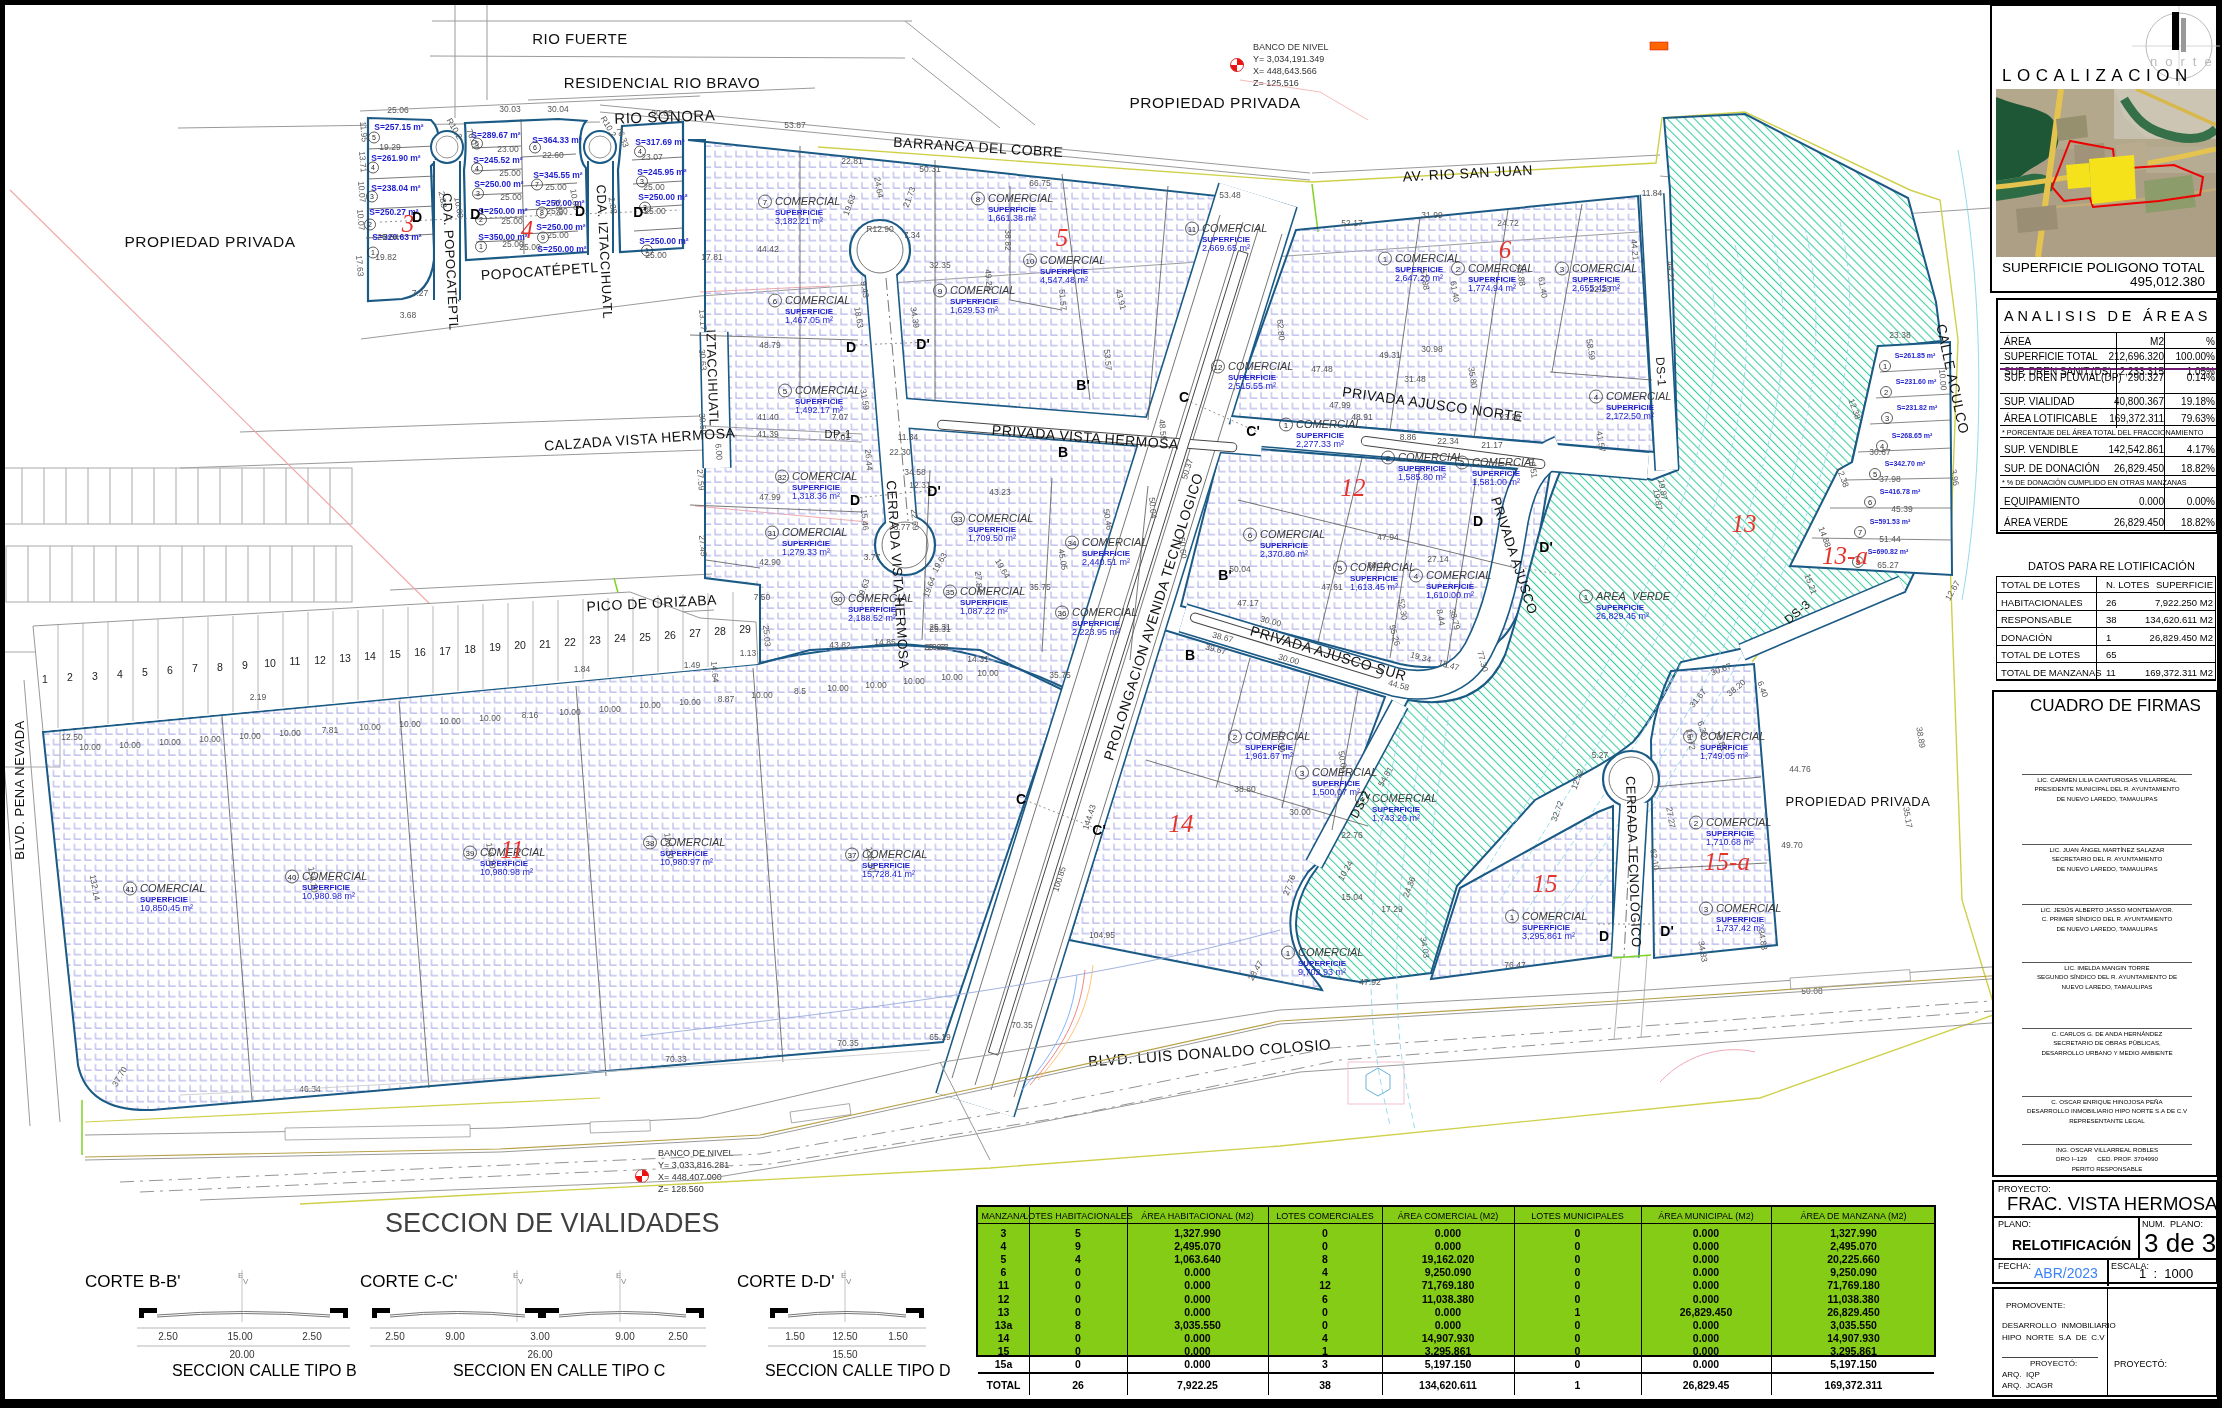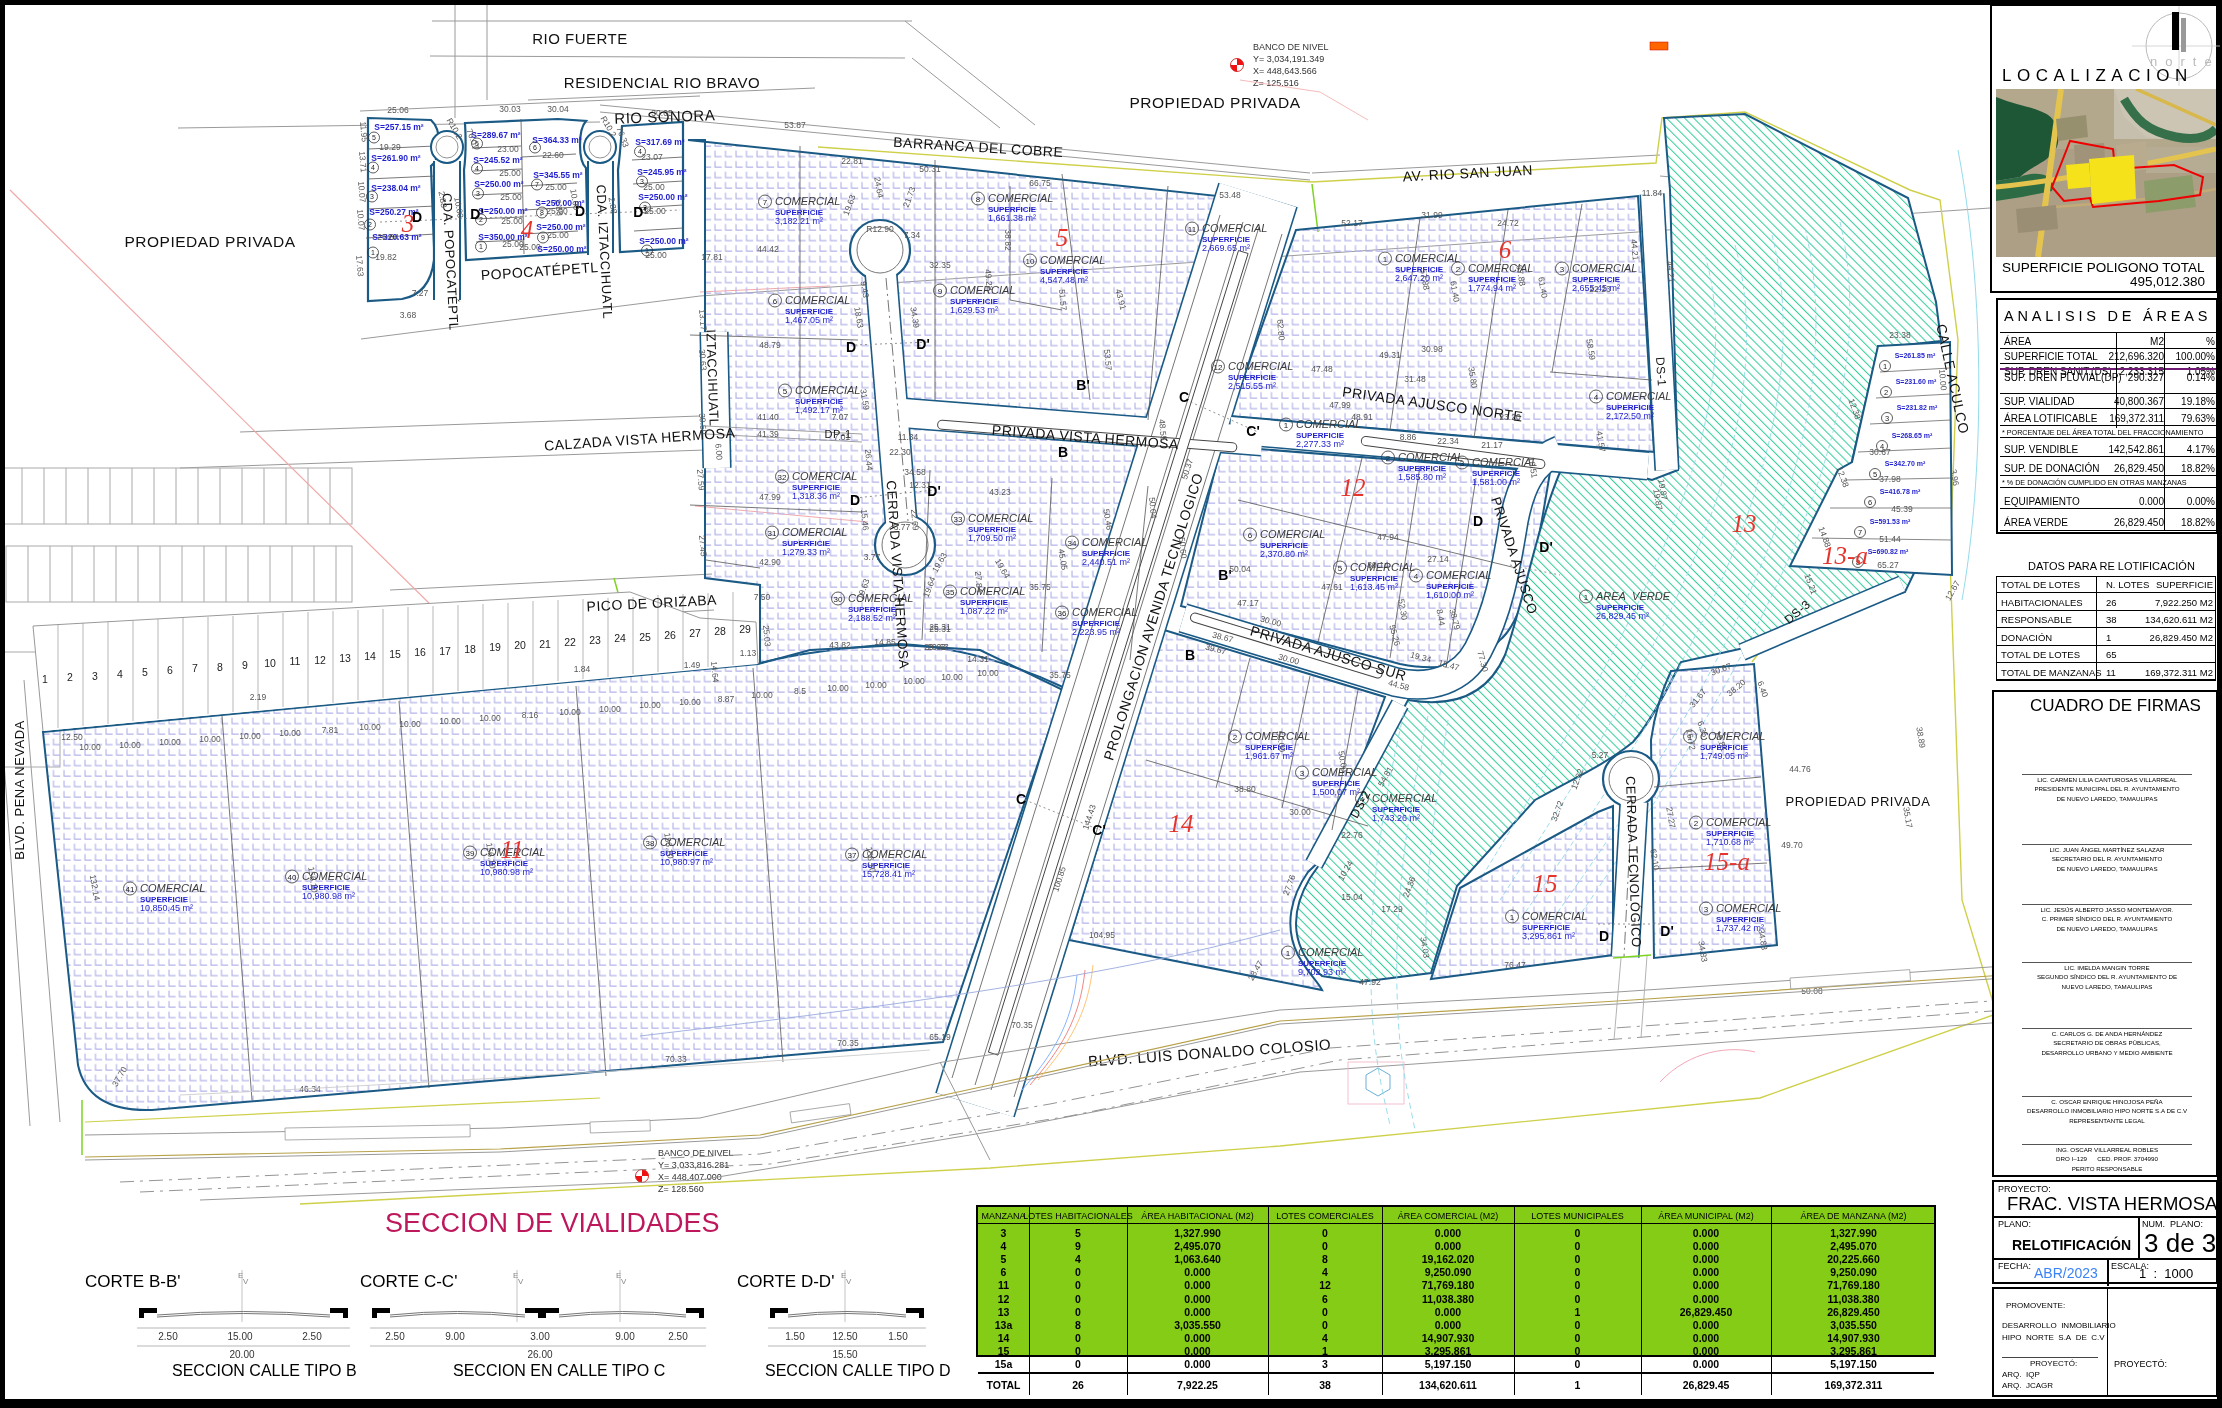--- a/index.html
+++ b/index.html
@@ -1366,21 +1366,21 @@
 <div class="t" style="left:-44.5px;top:172px;width:140px;text-align:center">TOTAL</div>
 <div class="t" style="left:30.0px;top:172px;width:140px;text-align:center">26</div>
 <div class="t" style="left:149.5px;top:172px;width:140px;text-align:center">7,922.25</div>
 <div class="t" style="left:277.0px;top:172px;width:140px;text-align:center">38</div>
 <div class="t" style="left:400.0px;top:172px;width:140px;text-align:center">134,620.611</div>
 <div class="t" style="left:529.5px;top:172px;width:140px;text-align:center">1</div>
 <div class="t" style="left:658.0px;top:172px;width:140px;text-align:center">26,829.45</div>
 <div class="t" style="left:805.5px;top:172px;width:140px;text-align:center">169,372.311</div>
 </div>
 
-<div class="t" style="left:385px;top:1208px;font-size:27px;color:#be185d">SECCION DE VIALIDADES</div>
+<div class="t" style="left:385px;top:1208px;font-size:27px;color:#404040">SECCION DE VIALIDADES</div>
 <div class="t" style="left:85px;top:1272px;font-size:17px">CORTE B-B'</div>
 <div class="t" style="left:360px;top:1272px;font-size:17px">CORTE C-C'</div>
 <div class="t" style="left:737px;top:1272px;font-size:17px">CORTE D-D'</div>
 <div class="t" style="left:172px;top:1362px;font-size:16px">SECCION CALLE TIPO B</div>
 <div class="t" style="left:453px;top:1362px;font-size:16px">SECCION EN CALLE TIPO C</div>
 <div class="t" style="left:765px;top:1362px;font-size:16px">SECCION CALLE TIPO D</div>
 <svg class="abs" style="left:60px;top:1260px" width="900" height="120" viewBox="0 0 900 120">
 <path d="M182,10 L182,62" stroke="#aaa" stroke-width="0.7"></path>
       <text x="178" y="18" font-size="8" fill="#888">E</text>
       <text x="183" y="24" font-size="8" fill="#888">V</text>

